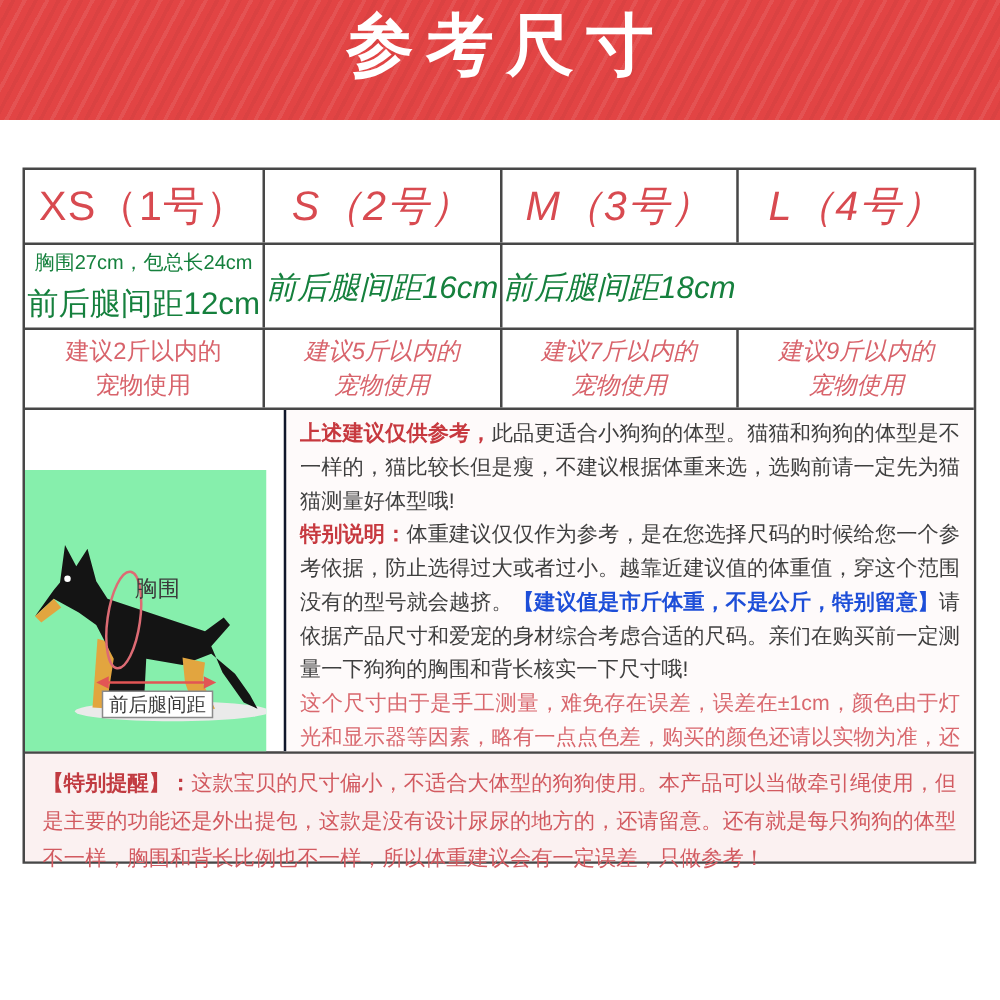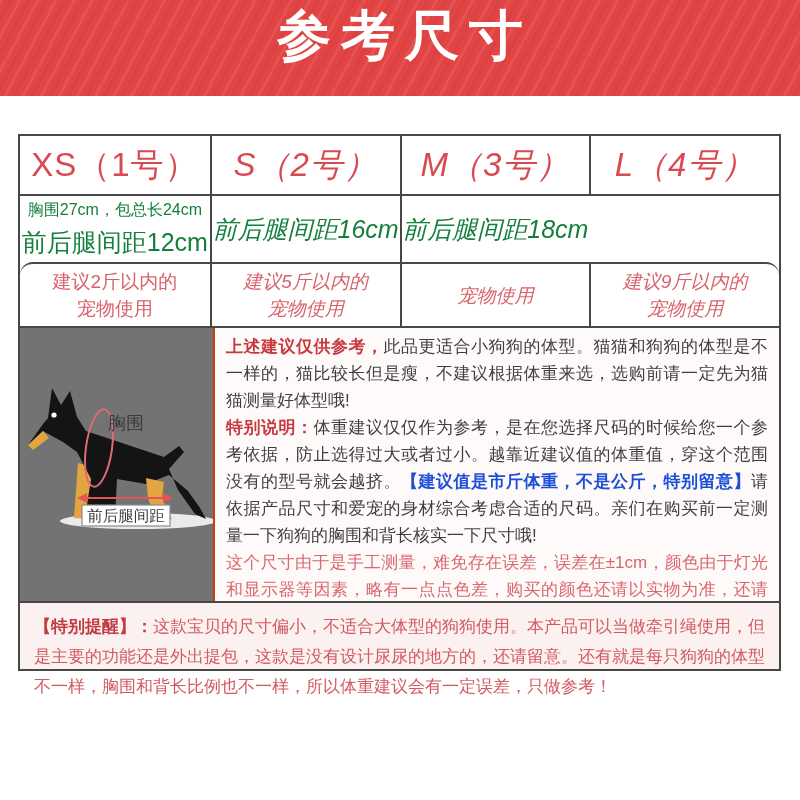--- a/index.html
+++ b/index.html
@@ -42,40 +42,40 @@
   }
 
   .row-meas{height:68px;}
   .meas-cell{
     display:flex;flex-direction:column;align-items:center;justify-content:center;
     color:#15803d;text-align:left;
   }
   .meas-l1{font-size:16px;margin-bottom:5px;white-space:nowrap;}
   .meas-l2{font-size:25px;white-space:nowrap;}
 
-  .row-sugg{height:64px;border-radius:13px;}
+  .row-sugg{height:64px;}
   .sugg-cell{
     display:flex;flex-direction:column;align-items:center;justify-content:center;
     color:#d8636b;font-size:19px;line-height:27px;text-align:center;
   }
 
   .row-mid{height:275px;grid-template-columns:193px 1fr;}
-  .dog-cell{position:relative;background:#737373;overflow:hidden;}
+  .dog-cell{position:relative;background:#86efac;overflow:hidden;margin-top:48px;}
   .notes-cell{
-    border-left:2px solid #c2410c;
+    border-left:2px solid #0f172a;
     padding:5px 11px 0 11px;background:#fefafa;
     font-size:17px;line-height:27px;color:#3f3f3f;
-    text-align:justify;overflow:hidden;
+    text-align:justify;overflow:hidden;margin-left:14px;
   }
   .notes-cell p{margin:0;}
   .red-bold{color:#c7393f;font-weight:bold;}
   .red-hl{color:#1d4ed8;font-weight:bold;}
   .note-pink{color:#d9686e;}
 
-  .row-foot{height:68px;background:#fbf1f1;}
+  .row-foot{height:88px;background:#fbf1f1;}
   .foot-inner{
     margin:0;padding:9px 14px 0 14px;
     font-size:17px;line-height:30px;color:#d25a60;text-align:justify;
   }
   .foot-label{color:#c13b41;font-weight:bold;}
 
   svg text{font-family:"Liberation Sans","DejaVu Sans",sans-serif;}
 </style>
 </head>
 <body>
@@ -111,20 +111,21 @@
     <div class="row cols4 row-sugg">
       <div class="cell sugg-cell">
         <div>建议2斤以内的</div>
         <div>宠物使用</div>
       </div>
       <div class="cell sugg-cell">
         <div>建议5斤以内的</div>
         <div>宠物使用</div>
       </div>
       <div class="cell sugg-cell">
+        <div>建议7斤以内的</div>
         <div>宠物使用</div>
       </div>
       <div class="cell sugg-cell">
         <div>建议9斤以内的</div>
         <div>宠物使用</div>
       </div>
     </div>
 
     <div class="row row-mid">
 

